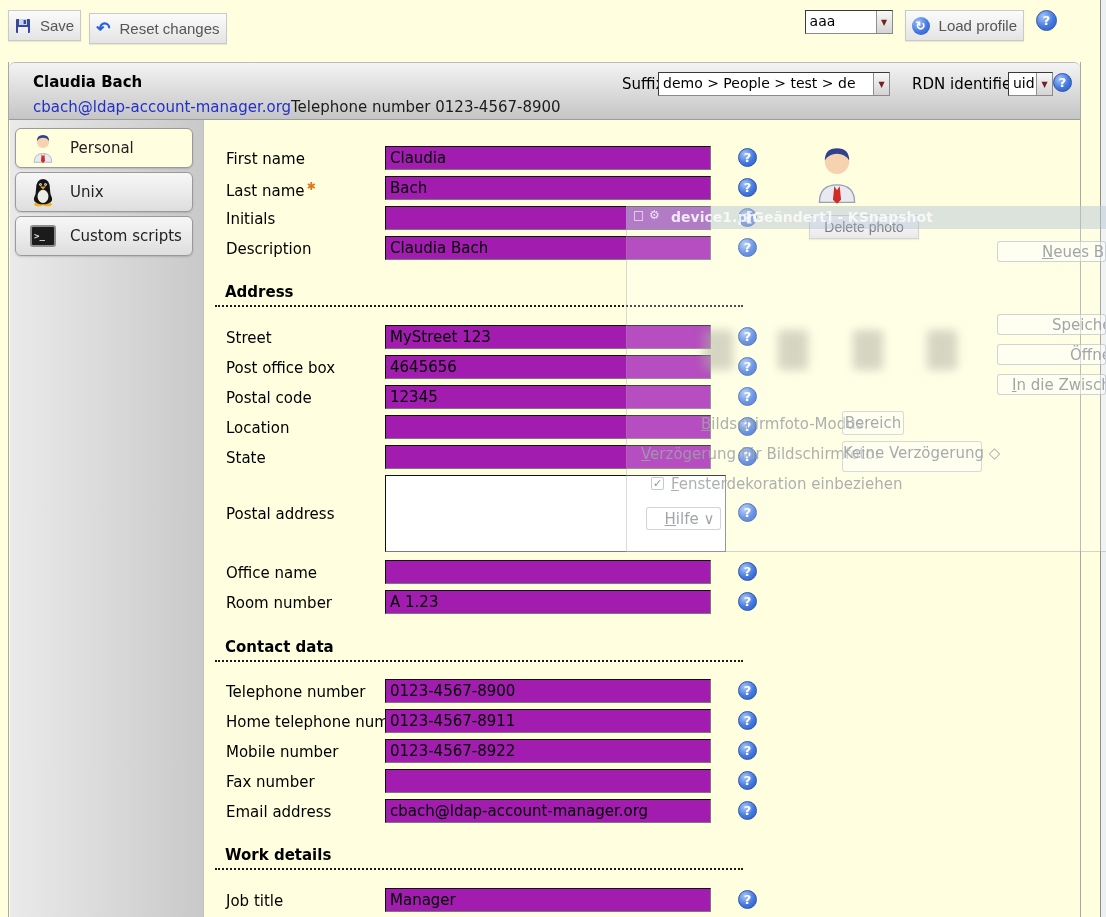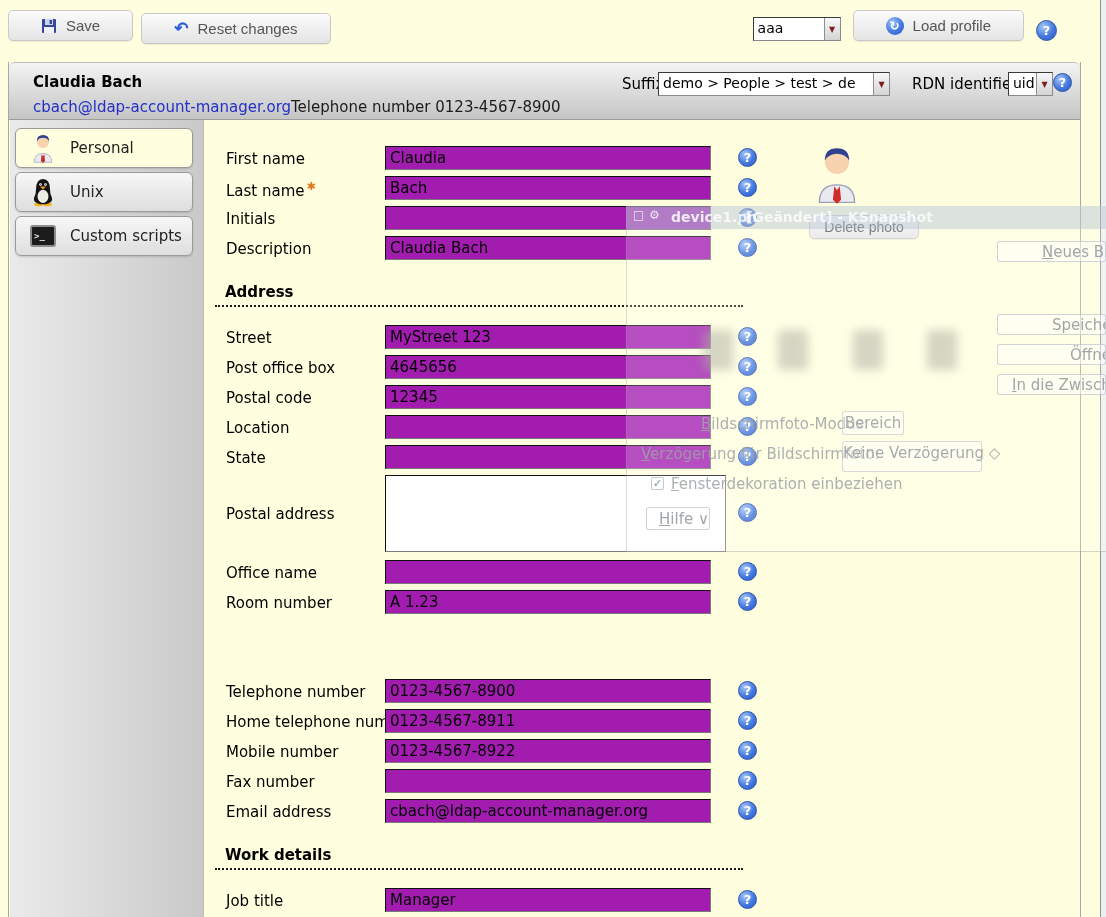--- a/index.html
+++ b/index.html
@@ -1,26 +1,26 @@
 <!DOCTYPE html>
 <html><head>
 <meta charset="utf-8">
 <style>
   * { margin:0; padding:0; box-sizing:border-box; }
   html,body { width:1106px; height:917px; overflow:hidden; }
   body { background:#FFFFDF; font-family:"DejaVu Sans","Liberation Sans",sans-serif; color:#000; position:relative; }
 
   
   .toolbar { position:absolute; top:10px; left:8px; width:1073px; height:34px; }
-  .btn { display:inline-flex; align-items:center; gap:9px; height:31px; padding:0 32px;
-         border:1px solid #C9C9C9; border-radius:5px; background:linear-gradient(#FBFBFB,#E4E4E4);
+  .btn { display:inline-flex; align-items:center; gap:9px; height:31px; padding:0 6px;
+         border:1px solid #C9C9C9; border-radius:0; background:linear-gradient(#FBFBFB,#E4E4E4);
          color:#565656; font-size:15px; cursor:pointer; box-shadow:0 1px 1px rgba(0,0,0,0.08); white-space:nowrap; }
   .btn-save { margin-right:8px; }
   .btn-reset { margin-right:25px; }
-  .toolbar-right { position:absolute; right:24px; top:0; display:flex; align-items:flex-end; gap:12px; }
+  .toolbar-right { position:absolute; right:24px; top:0; display:flex; align-items:flex-start; gap:12px; }
 
   .icon-undo { color:#2B5FD9; font-size:17px; font-weight:bold; line-height:1; }
   .icon-refresh { width:18px; height:18px; border-radius:50%;
       background:radial-gradient(circle at 35% 30%, #9CC0F8, #4478E0 55%, #2A58C0);
       color:#fff; font-size:12px; font-weight:bold; display:flex; align-items:center; justify-content:center; }
 
   .help { width:19px; height:19px; border-radius:50%; border:1px solid #2A55A8;
       background:radial-gradient(circle at 35% 30%, #A6C6F6, #4478E0 55%, #2A58C0);
       color:#fff; font-weight:bold; font-size:13px; display:flex; align-items:center; justify-content:center; flex:0 0 auto; }
   .help::after { content:"?"; }
@@ -258,20 +258,21 @@
         <span class="flabel">Office name</span>
         <input class="inp" value="" style="">
         <span class="help rhelp"></span>
       </div>
       <div class="frow" style="top:470px;">
         <span class="flabel">Room number</span>
         <input class="inp" value="A 1.23" style="">
         <span class="help rhelp"></span>
       </div>
 
+      <div class="sect" style="top:518px;">Contact data</div>
 
       <div class="frow" style="top:559px;">
         <span class="flabel">Telephone number</span>
         <input class="inp" value="0123-4567-8900" style="">
         <span class="help rhelp"></span>
       </div>
       <div class="frow" style="top:589px;">
         <span class="flabel">Home telephone number</span>
         <input class="inp" value="0123-4567-8911" style="">
         <span class="help rhelp"></span>
@@ -324,14 +325,14 @@
   <div class="g-btn" style="left:997px; top:344px; padding-left:72px;">Öffne</div>
   <div class="g-btn gul" style="left:997px; top:374px; padding-left:14px;">In die Zwische</div>
 
   <div class="g-lbl gul" style="left:701px; top:415px;">Bildschirmfoto-Modus:</div>
   <div class="g-box" style="left:842px; top:411px; width:62px; height:24px;">Bereich</div>
   <div class="g-lbl gul" style="left:641px; top:445px;">Verzögerung für Bildschirmfoto:</div>
   <div class="g-box" style="left:842px; top:441px; width:140px; height:31px;">Keine Verzögerung ◇</div>
 
   <div class="g-chk" style="left:651px; top:477px;">✓</div>
   <div class="g-lbl gul" style="left:671px; top:475px;">Fensterdekoration einbeziehen</div>
-  <div class="g-btn gul" style="left:646px; top:507px; width:64px; height:23px; text-align:center; padding-left:12px; line-height:22px;">Hilfe ∨</div>
+  <div class="g-btn gul" style="left:646px; top:507px; width:75px; height:23px; text-align:center; padding-left:12px; line-height:22px;">Hilfe ∨</div>
 </div>
 
 </body></html>

